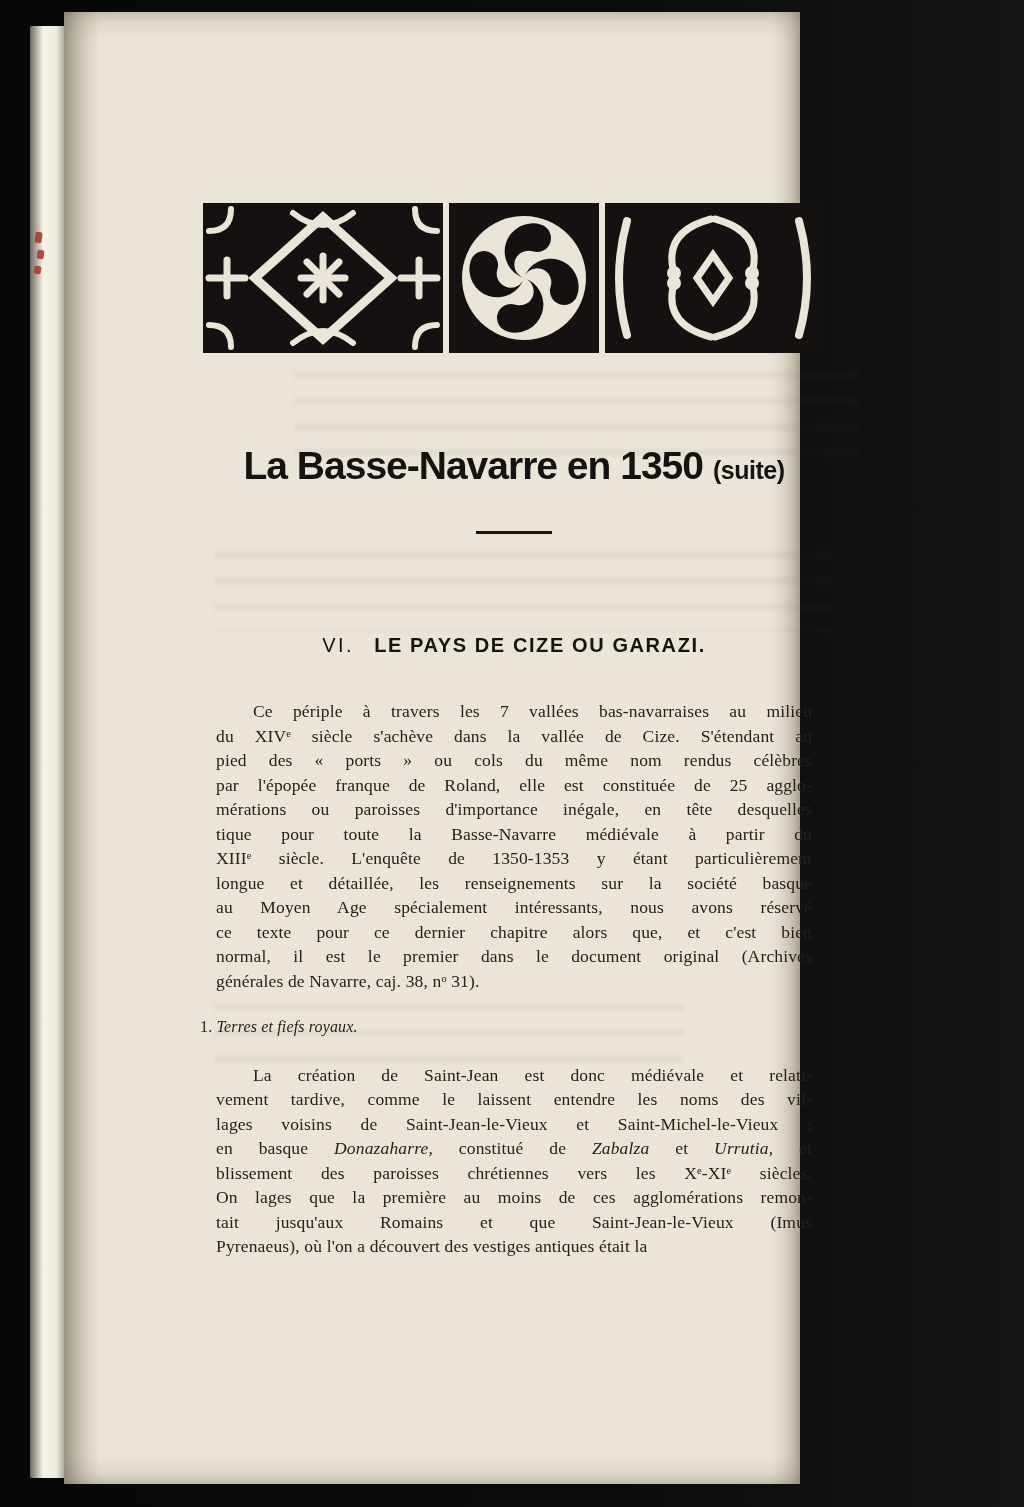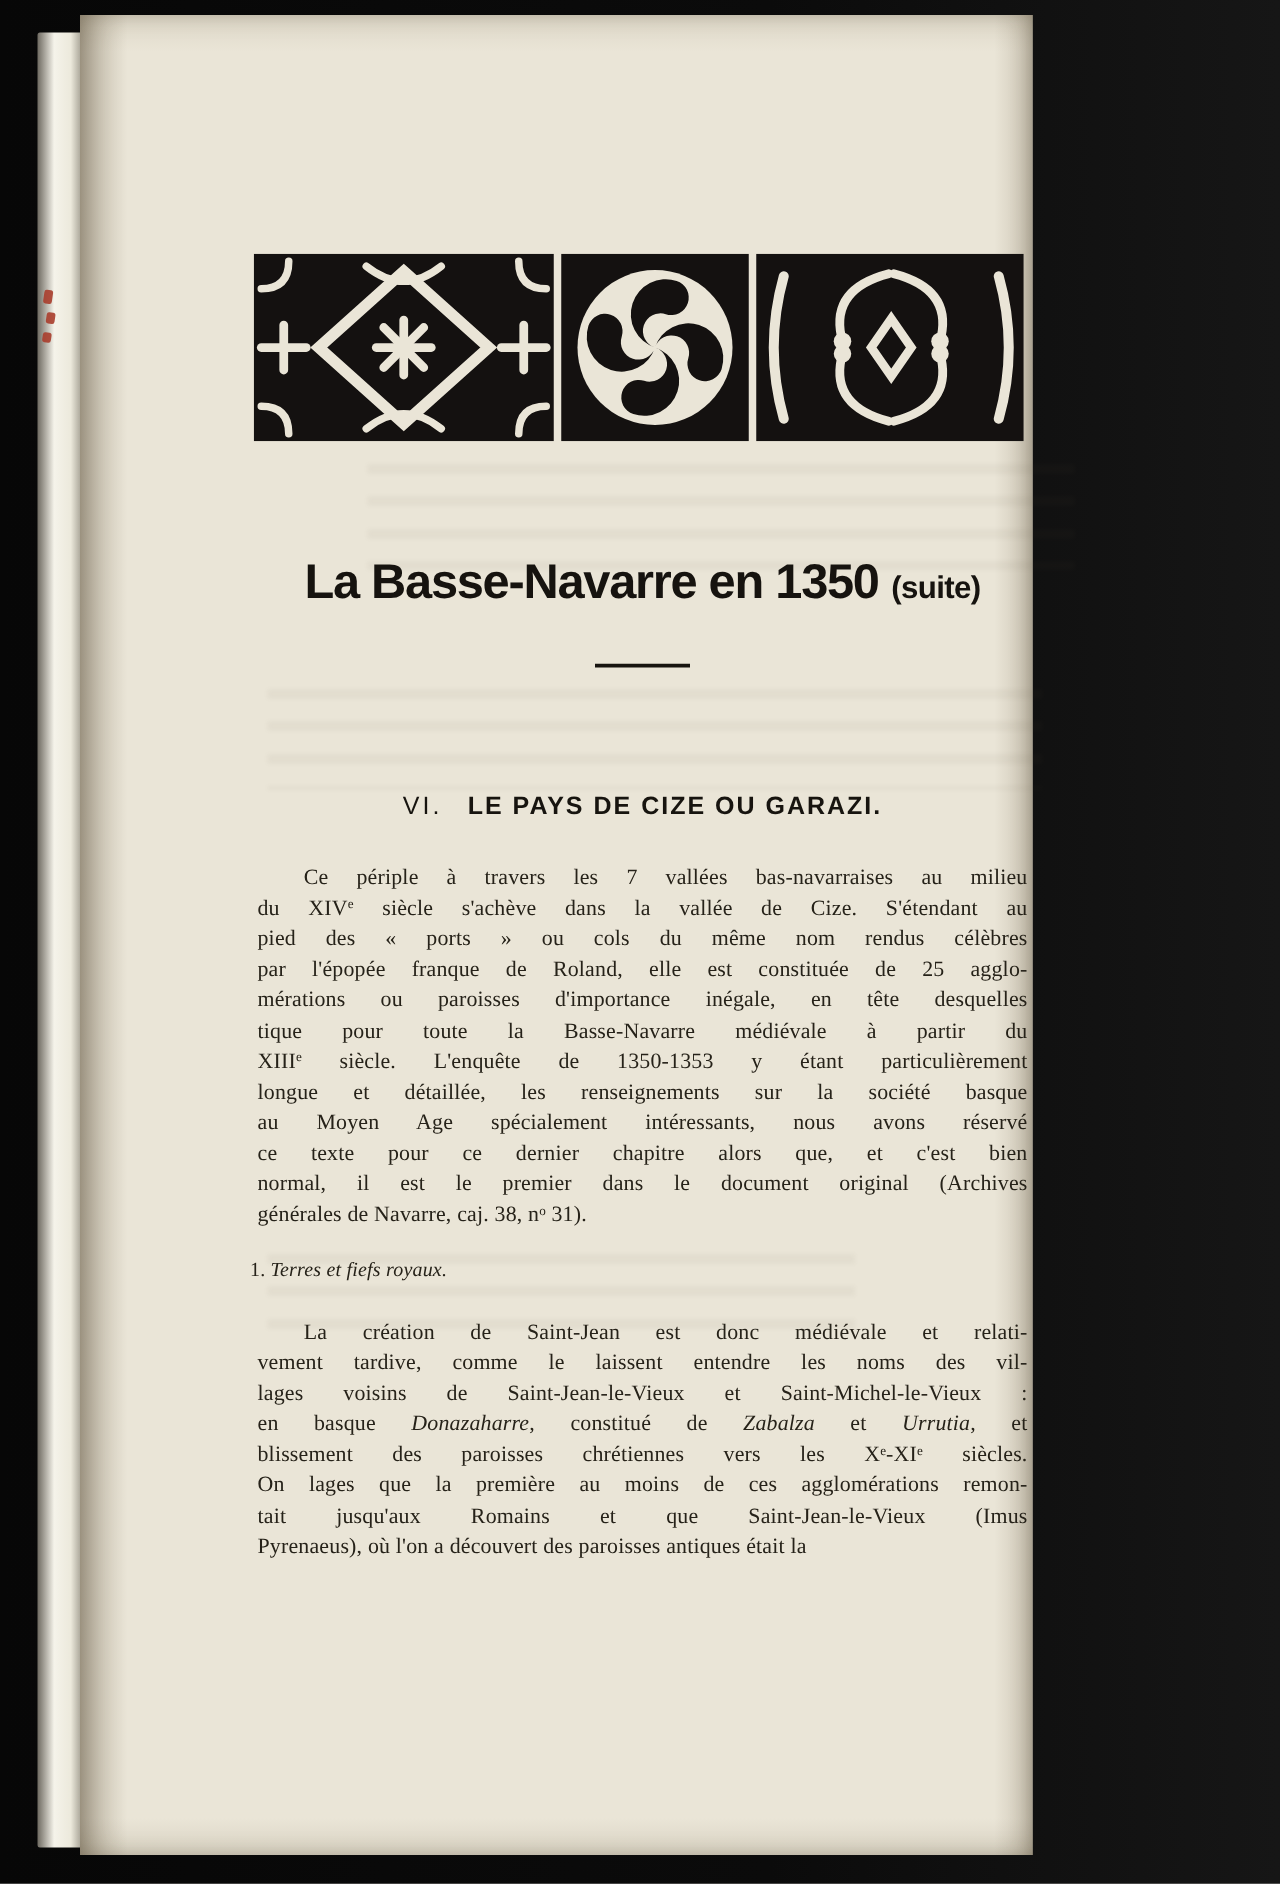--- a/index.html
+++ b/index.html
@@ -23,21 +23,20 @@
   }
 
   
   .page{
     position:absolute;left:64px;top:12px;width:736px;height:1472px;
     background:
       linear-gradient(180deg,#ddd7c7 0%,#eae5d7 2%,#eae5d7 98%,#d9d3c3 100%),
       #eae5d7;
     box-shadow:inset 14px 0 26px -12px rgba(60,50,30,.55),
                inset -10px 0 18px -10px rgba(60,50,30,.45);
-    padding-left:26px;
   }
   .page::before{
     content:"";position:absolute;inset:0;
     background:linear-gradient(90deg,rgba(90,75,50,.28) 0%,rgba(90,75,50,0) 5%,rgba(90,75,50,0) 96%,rgba(90,75,50,.22) 100%);
     pointer-events:none;
   }
 
   .ornament{position:absolute;left:139px;top:191px;width:616px;height:150px;}
 
   .ghost{
@@ -60,21 +59,21 @@
     font-family:"Liberation Sans", sans-serif;color:#17140f;font-size:20px;
     letter-spacing:1.6px;white-space:nowrap;
   }
   .section-numeral{font-weight:400;margin-right:20px;letter-spacing:2.5px;}
   .section-label{font-weight:700;}
 
   .body-text{
     position:absolute;left:136px;top:671px;width:628px;
     font-size:17.5px;line-height:24.5px;color:#262219;letter-spacing:.15px;
   }
-  .paragraph{margin:6px;}
+  .paragraph{margin:16px;}
   .line{text-align:justify;text-align-last:justify;}
   .line.last{text-align-last:left;}
   .line.first{text-indent:37px;}
   .line sup{font-size:.6em;vertical-align:.5em;line-height:0;letter-spacing:0;}
   .subheading{margin:22px 0 23px 0;font-size:16px;}
   .subheading i, .line i{font-style:italic;}
 </style>
 </head>
 <body>
 
@@ -184,18 +183,18 @@
         </div>
         <div class="subheading">1. <i>Terres et fiefs royaux.</i></div>
         <div class="paragraph">
           <div class="line first">La création de Saint-Jean est donc médiévale et relati-</div>
           <div class="line">vement tardive, comme le laissent entendre les noms des vil-</div>
           <div class="line">lages voisins de Saint-Jean-le-Vieux et Saint-Michel-le-Vieux :</div>
           <div class="line">en basque <i>Donazaharre,</i> constitué de <i>Zabalza</i> et <i>Urrutia,</i> et</div>
           <div class="line">blissement des paroisses chrétiennes vers les X<sup>e</sup>-XI<sup>e</sup> siècles.</div>
           <div class="line">On lages que la première au moins de ces agglomérations remon-</div>
           <div class="line">tait jusqu'aux Romains et que Saint-Jean-le-Vieux (Imus</div>
-          <div class="line last">Pyrenaeus), où l'on a découvert des paroisses antiques était la</div>
+          <div class="line last">Pyrenaeus), où l'on a découvert des vestiges antiques était la</div>
         </div>
       </div>
 
   </div>
 </div>
 
 </body></html>

